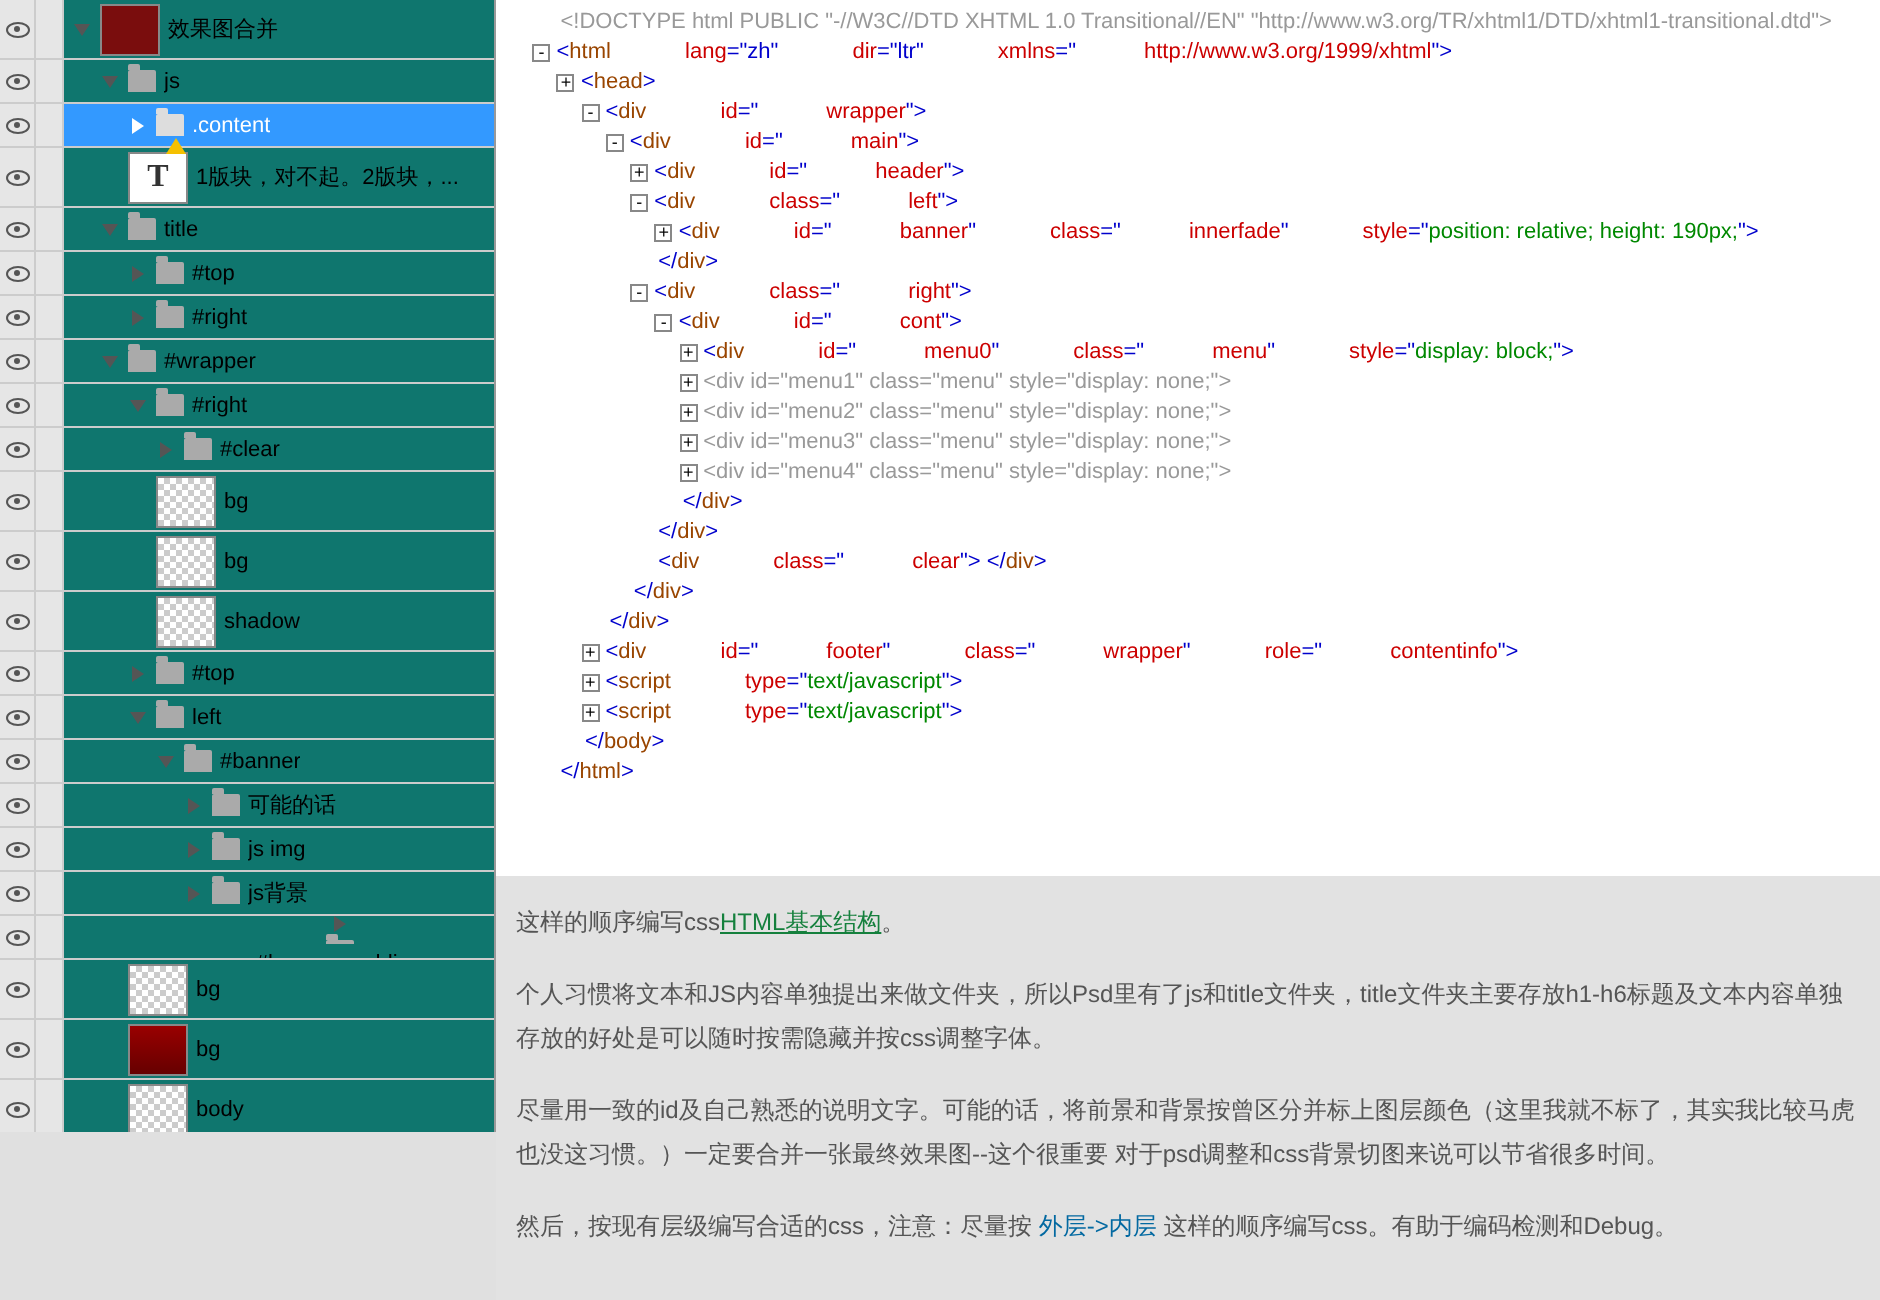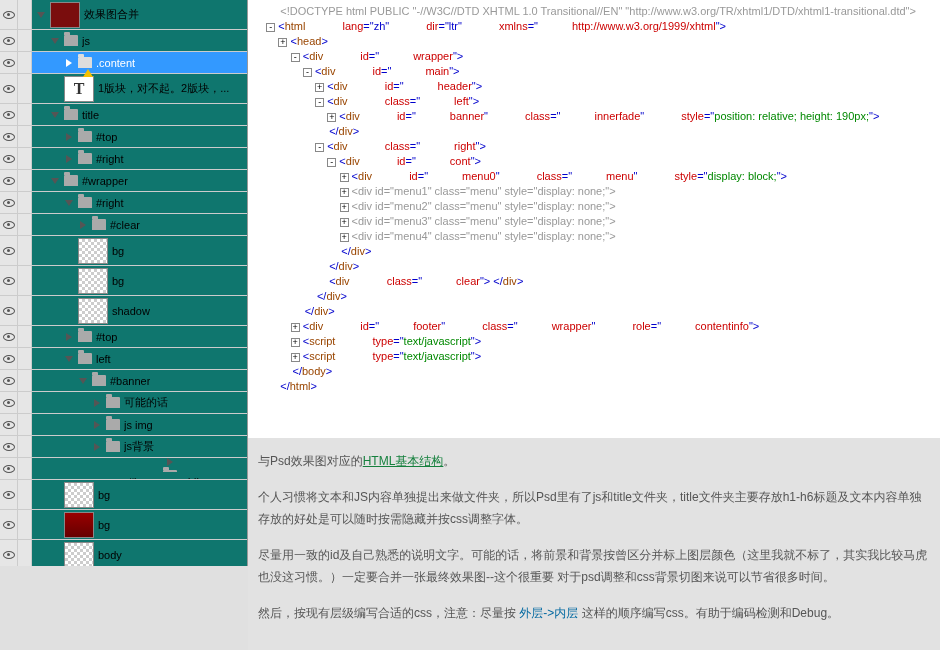--- a/index.html
+++ b/index.html
@@ -364,18 +364,18 @@
       <div class="code-line"><span>                    </span><span style="display: inline-block; width: 14px;"></span><span class="kw-blue">&lt;</span><span class="kw-brown">div</span><span class="kw-red"> class</span><span class="kw-blue">="</span><span class="kw-red">clear</span><span class="kw-blue">"&gt; &lt;/</span><span class="kw-brown">div</span><span class="kw-blue">&gt;</span></div>
       <div class="code-line"><span>                </span><span style="display: inline-block; width: 14px;"></span><span class="kw-blue">&lt;/</span><span class="kw-brown">div</span><span class="kw-blue">&gt;</span></div>
       <div class="code-line"><span>            </span><span style="display: inline-block; width: 14px;"></span><span class="kw-blue">&lt;/</span><span class="kw-brown">div</span><span class="kw-blue">&gt;</span></div>
       <div class="code-line"><span>            </span><span class="expander">+</span><span class="kw-blue">&lt;</span><span class="kw-brown">div</span><span class="kw-red"> id</span><span class="kw-blue">="</span><span class="kw-red">footer</span><span class="kw-blue">"</span><span class="kw-red"> class</span><span class="kw-blue">="</span><span class="kw-red">wrapper</span><span class="kw-blue">"</span><span class="kw-red"> role</span><span class="kw-blue">="</span><span class="kw-red">contentinfo</span><span class="kw-blue">"&gt;</span></div>
       <div class="code-line"><span>            </span><span class="expander">+</span><span class="kw-blue">&lt;</span><span class="kw-brown">script</span><span class="kw-red"> type</span><span class="kw-blue">="</span><span class="kw-green">text/javascript</span><span class="kw-blue">"&gt;</span></div>
       <div class="code-line"><span>            </span><span class="expander">+</span><span class="kw-blue">&lt;</span><span class="kw-brown">script</span><span class="kw-red"> type</span><span class="kw-blue">="</span><span class="kw-green">text/javascript</span><span class="kw-blue">"&gt;</span></div>
       <div class="code-line"><span>        </span><span style="display: inline-block; width: 14px;"></span><span class="kw-blue">&lt;/</span><span class="kw-brown">body</span><span class="kw-blue">&gt;</span></div>
       <div class="code-line"><span>    </span><span style="display: inline-block; width: 14px;"></span><span class="kw-blue">&lt;/</span><span class="kw-brown">html</span><span class="kw-blue">&gt;</span></div>
     </div>
   <div class="text-block">
-    <p><span>与Psd效果图对应的</span><span class="text-bold">HTML基本结构</span><span>。</span></p>
+    <p><span>这样的顺序编写css</span><span class="text-bold">HTML基本结构</span><span>。</span></p>
     <p>个人习惯将文本和JS内容单独提出来做文件夹，所以Psd里有了js和title文件夹，title文件夹主要存放h1-h6标题及文本内容单独存放的好处是可以随时按需隐藏并按css调整字体。</p>
     <p>尽量用一致的id及自己熟悉的说明文字。可能的话，将前景和背景按曾区分并标上图层颜色（这里我就不标了，其实我比较马虎也没这习惯。）一定要合并一张最终效果图--这个很重要 对于psd调整和css背景切图来说可以节省很多时间。</p>
     <p><span>然后，按现有层级编写合适的css，注意：尽量按 </span><span class="link-blue">外层-&gt;内层 </span><span>这样的顺序编写css。有助于编码检测和Debug。</span></p>
   </div>
 </div>
 
 </body></html>

